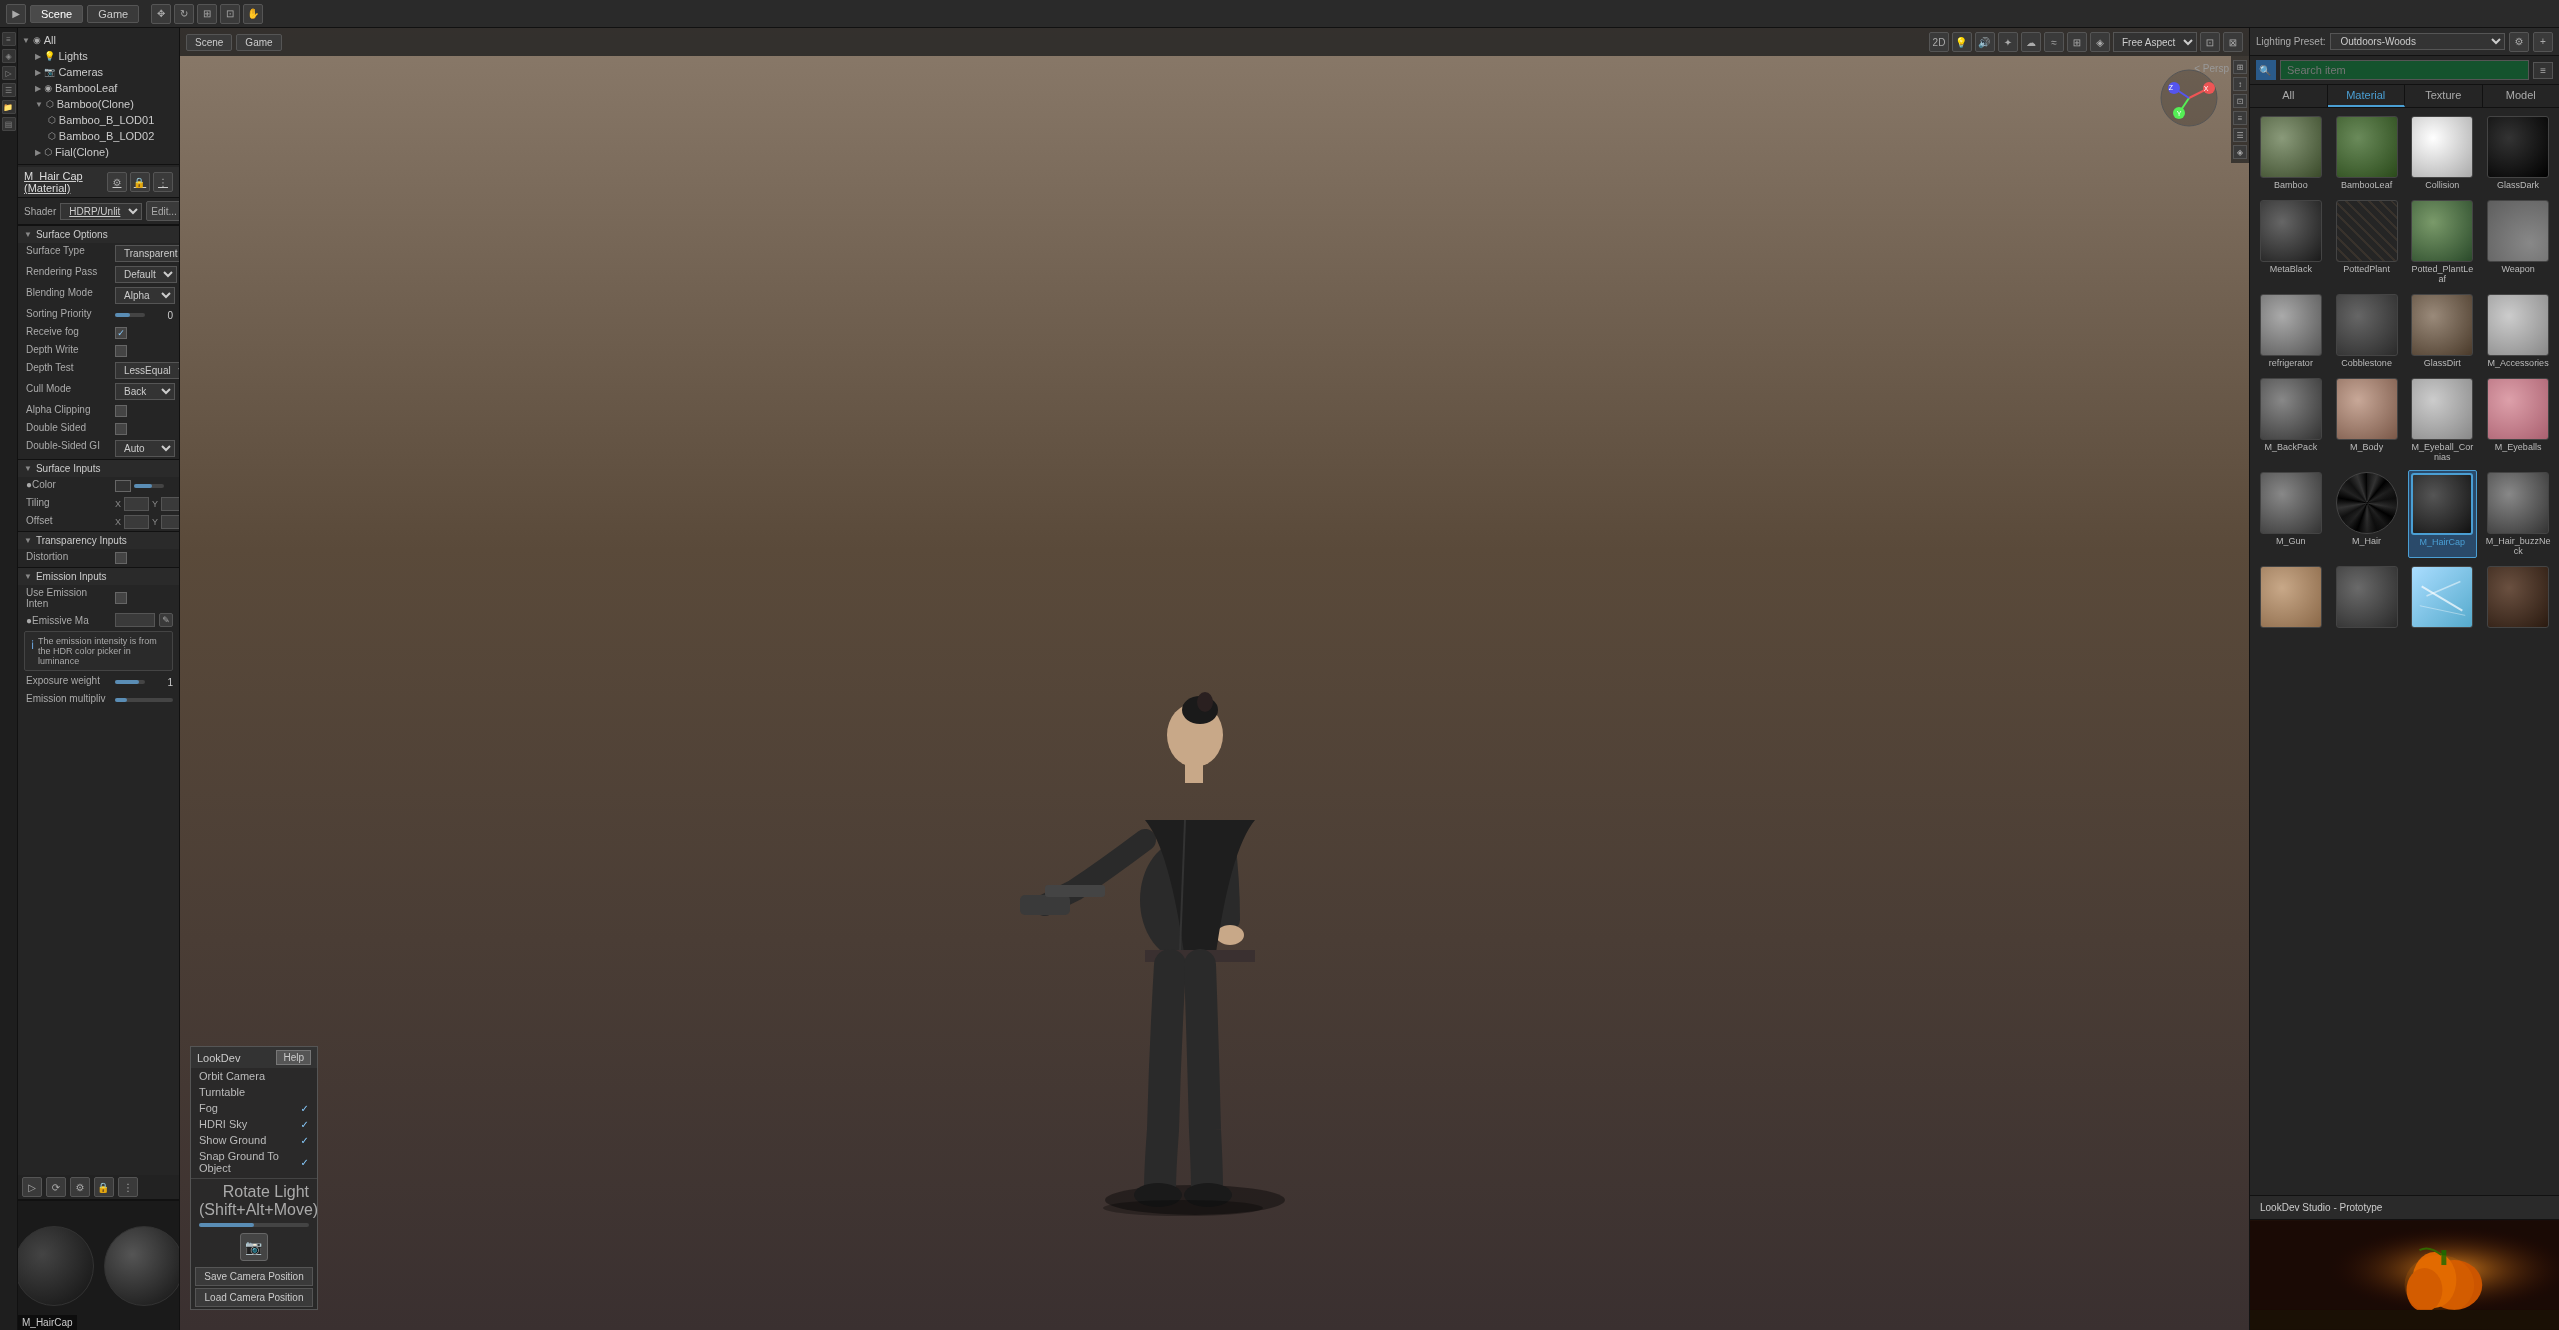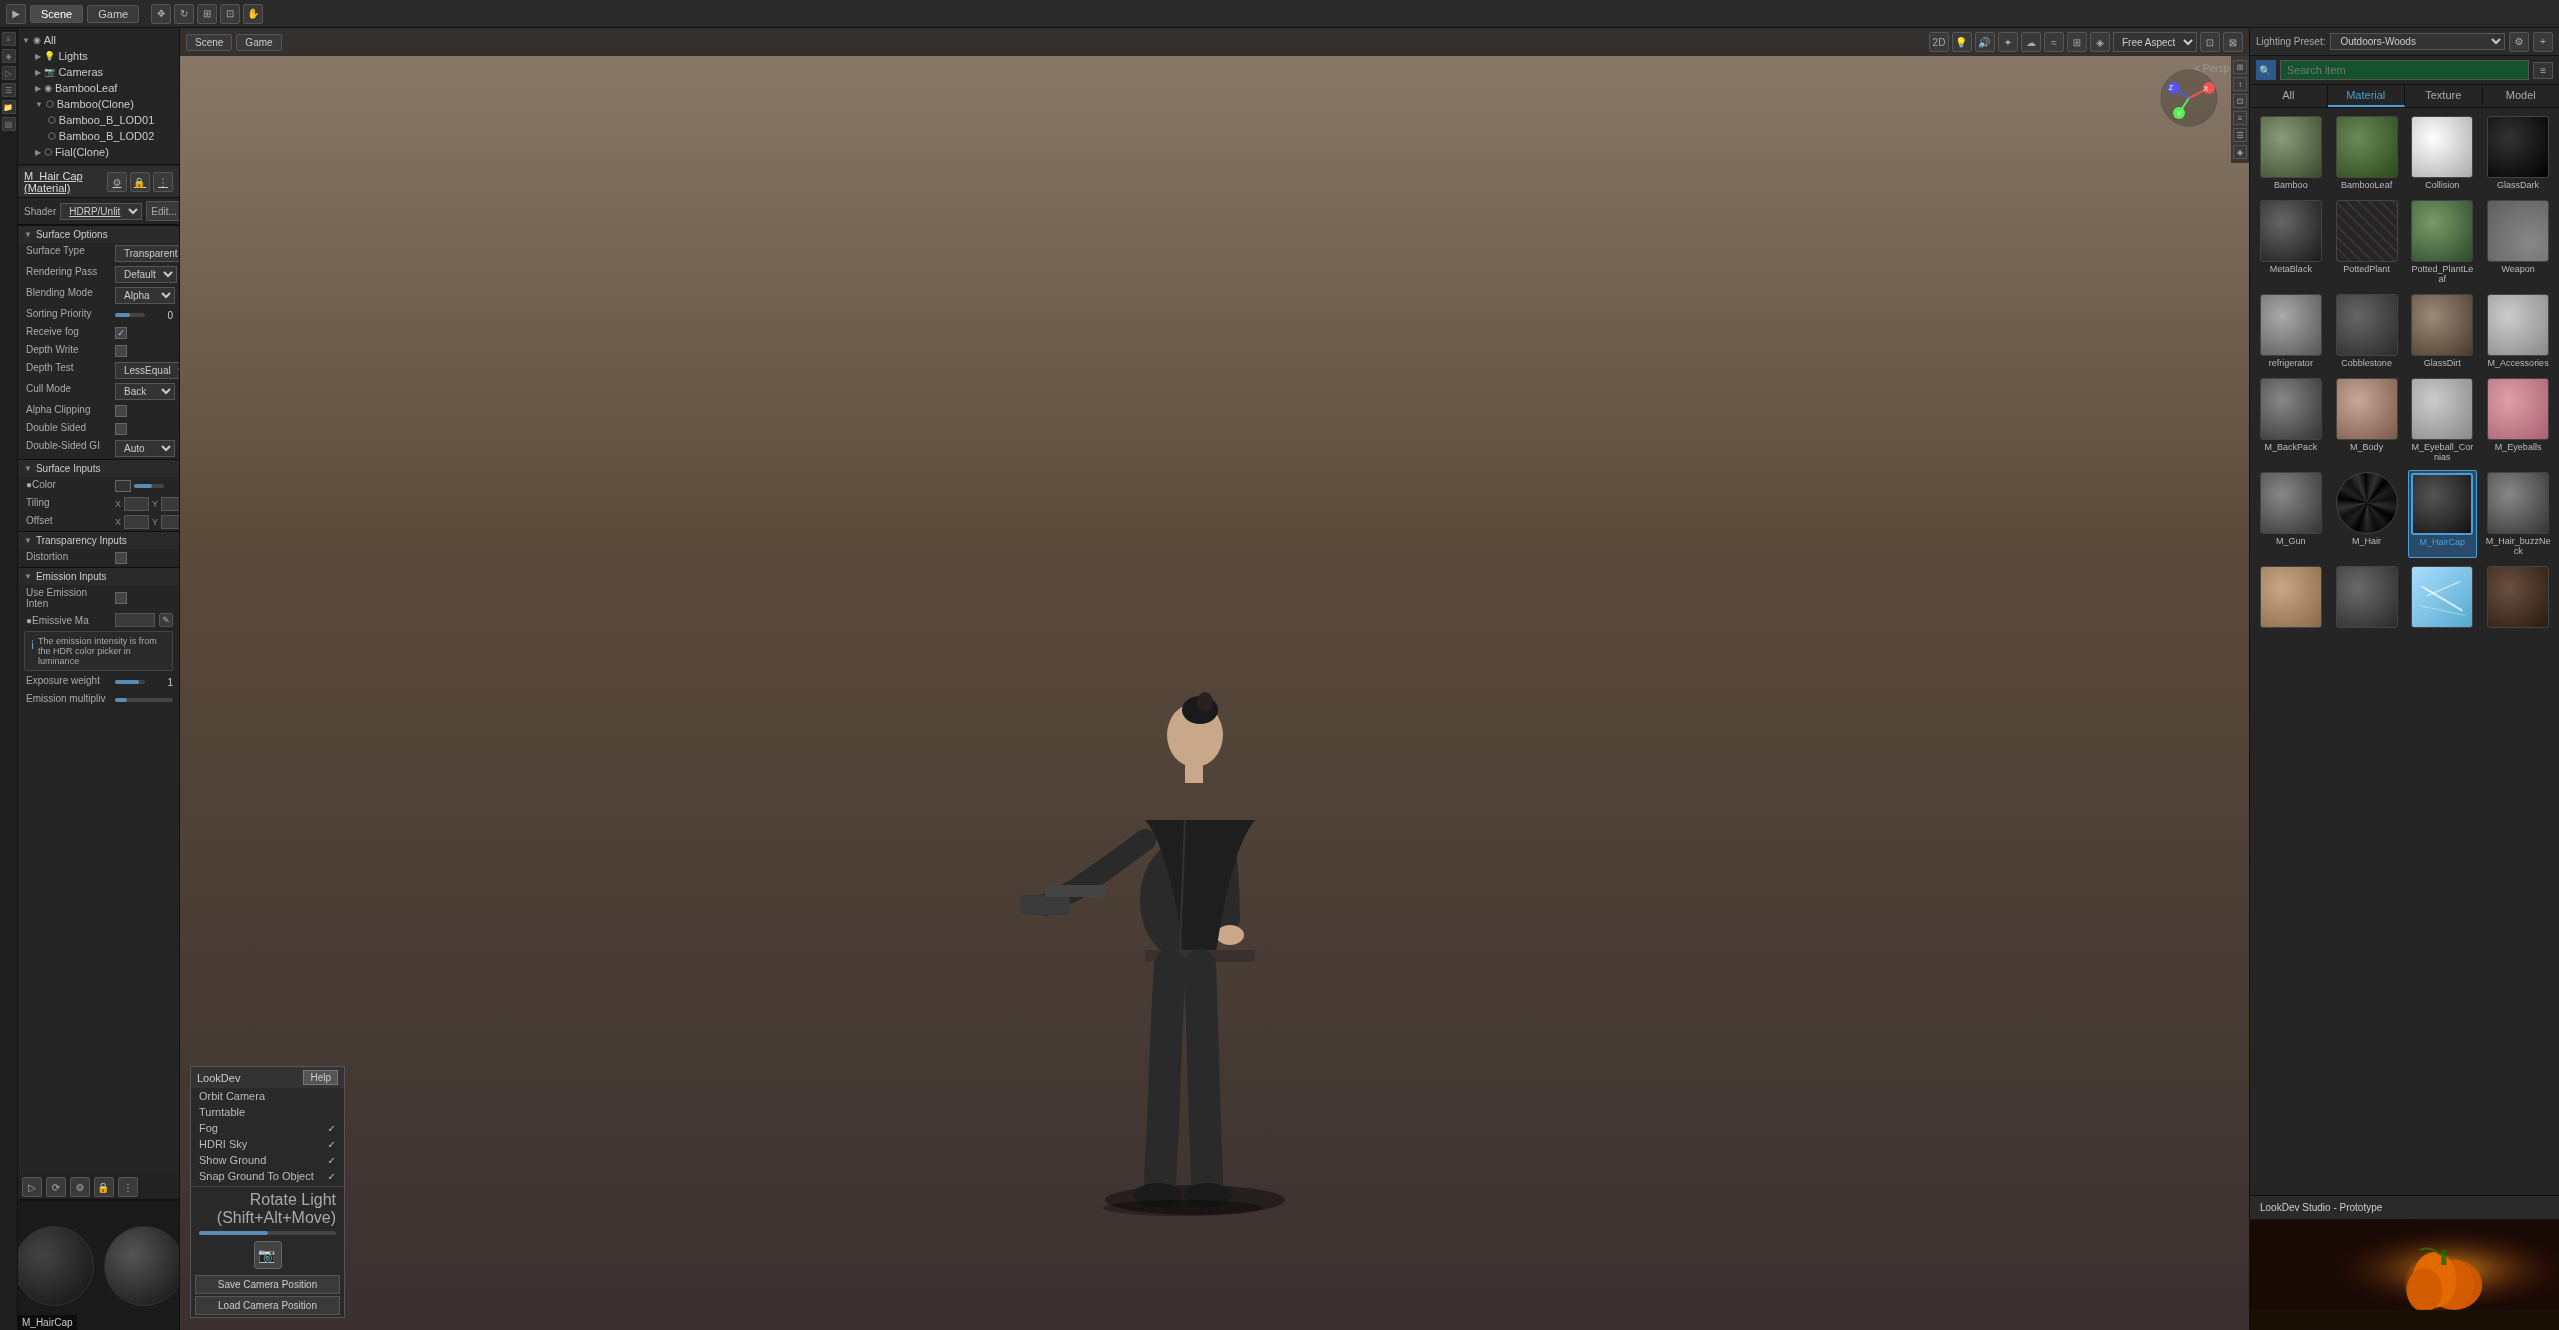--- a/index.html
+++ b/index.html
@@ -251,25 +251,25 @@
       position: absolute;
       top: 35px;
       right: 20px;
       color: #999;
       font-size: 10px;
     }
 
     
     .lookdev-panel {
       position: absolute;
-      bottom: 12px;
+      bottom: 20px;
       left: 10px;
       background: rgba(40,40,40,0.92);
       border: 1px solid #555;
-      width: 155px;
+      width: 128px;
       z-index: 20;
     }
     .lookdev-header {
       background: #333;
       padding: 3px 6px;
       display: flex;
       align-items: center;
       justify-content: space-between;
     }
     .lookdev-title { color: #ccc; font-size: 11px; }

